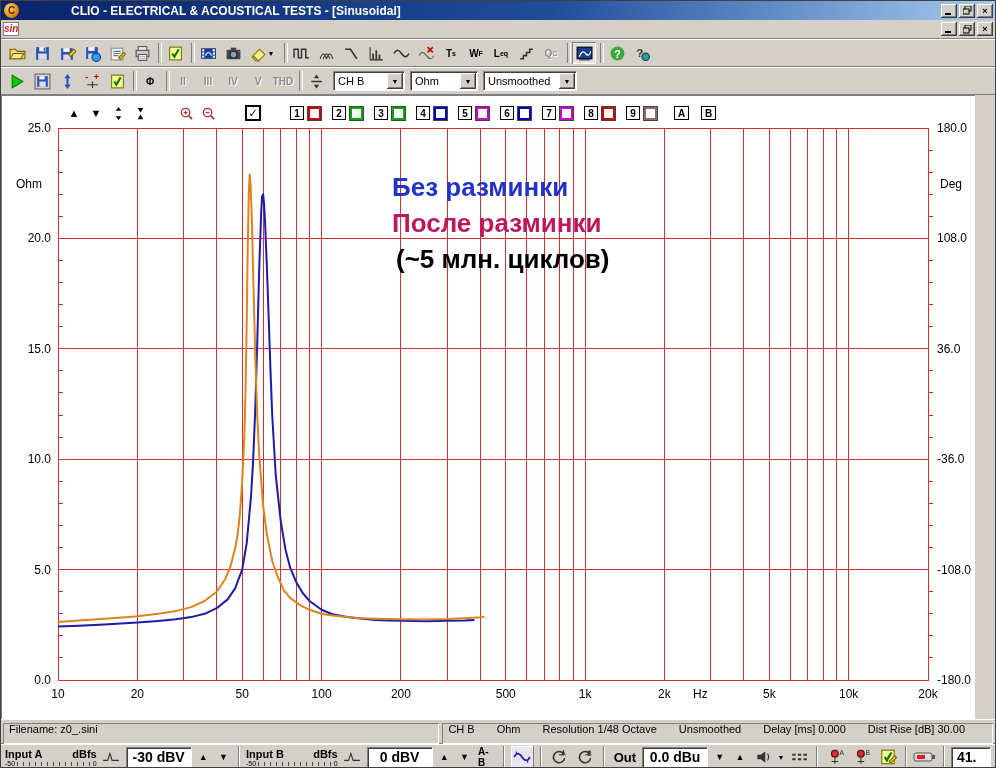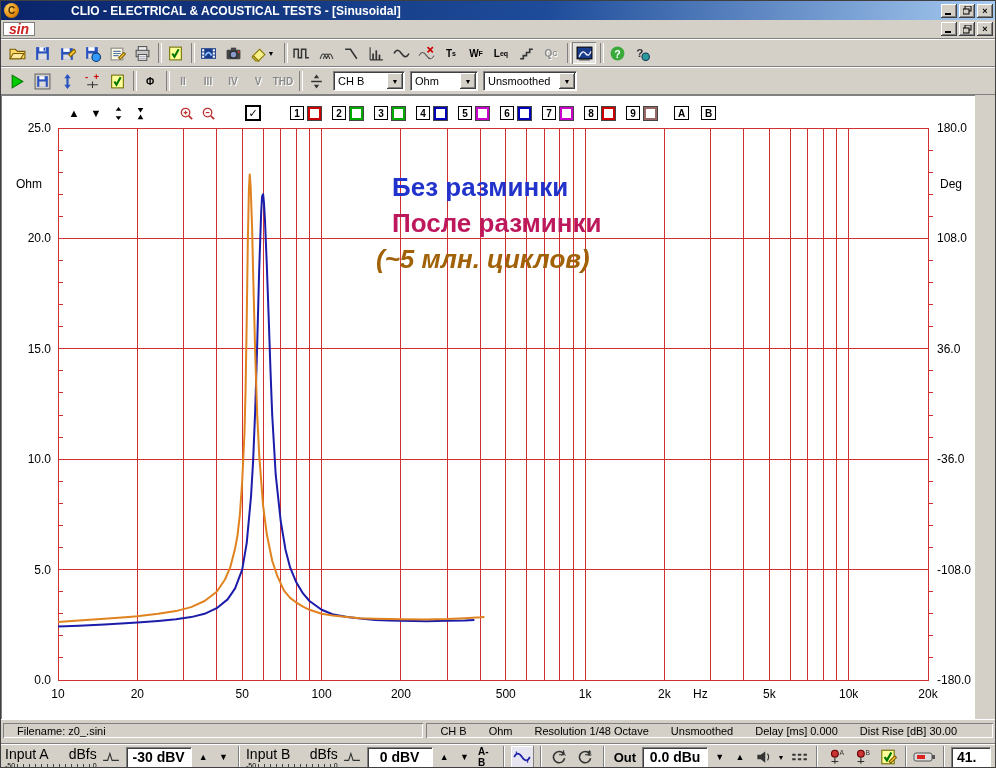--- a/index.html
+++ b/index.html
@@ -22,22 +22,22 @@
     box-shadow: inset -1px -1px 0 #404040, inset 1px 1px 0 #fff, inset -2px -2px 0 #808080;
     font-size:9px; font-weight:bold; color:#000;
   }
   .clio-logo{ width:15px; height:15px; border-radius:50%;
     background:radial-gradient(circle at 5px 5px,#ffd36b 0%,#e8920f 55%,#9c5a00 100%);
     display:flex;align-items:center;justify-content:center;color:#4a2b00;font-size:10px;font-weight:bold;}
   .menubar{
     height:19px; display:flex; align-items:center; gap:0; padding:0 2px;
     background:#d4d0c8; border-bottom:1px solid #808080;
   }
-  .mdi-icon{ width:32px; height:14px; background:#fff; border:1px solid #808080; margin-right:4px;
-    color:#cc2222; font-size:14px; font-style:italic; font-weight:bold; text-align:center; line-height:12px;}
+  .mdi-icon{ width:16px; height:14px; background:#fff; border:1px solid #808080; margin-right:4px;
+    color:#cc2222; font-size:10px; font-style:italic; font-weight:bold; text-align:center; line-height:12px;}
   .menu-item{ padding:2px 7px; }
   .menu-item u{ text-decoration:underline; }
   .menubar .winbtns{ margin-left:auto; }
   
   .toolbar{ height:28px; display:flex; align-items:center; padding:2px 4px; gap:1px;
     background:#d4d0c8; border-bottom:1px solid #808080; border-top:1px solid #fff; }
   .btn{
     width:24px; height:22px; display:flex; align-items:center; justify-content:center;
     background:#d4d0c8; position:relative; font-weight:bold; font-size:10px;
   }
@@ -67,28 +67,28 @@
     display:flex; align-items:center; justify-content:center; }
   .ovl{ display:flex; align-items:center; gap:4px; margin-right:5px;}
   .ovl .cchk{ width:13px; height:13px; background:#fff; outline:1px solid #444; }
   .abbtn{ width:15px; height:14px; border:1px solid #000; background:#fff; font-size:10px; font-weight:bold;
     display:flex; align-items:center; justify-content:center; margin-left:6px;}
   #chart-svg{ position:absolute; left:0; top:0; }
   .annot{ position:absolute; font-weight:bold; font-size:26px; letter-spacing:0; white-space:nowrap;
     font-family:"Liberation Sans","DejaVu Sans",sans-serif;margin-left:8px; }
   
   .statusbar{ height:24px; display:flex; gap:3px; padding:3px 2px; background:#d4d0c8; border-top:1px solid #fff;}
-  .spanel{ height:15px; box-shadow: inset 1px 1px 0 #808080, inset -1px -1px 0 #fff;
-    display:flex; align-items:center; padding:0 14px; font-size:11px; white-space:nowrap; }
+  .spanel{ height:21px; box-shadow: inset 1px 1px 0 #808080, inset -1px -1px 0 #fff;
+    display:flex; align-items:flex-start; padding:0 6px; font-size:11px; white-space:nowrap; }
   .spanel .sitem{ margin-right:22px; }
   
   .bottombar{ height:27px; display:flex; align-items:center; padding:1px 4px; gap:3px;
     background:#d4d0c8; border-top:1px solid #808080; box-shadow: inset 0 1px 0 #fff; }
   .inblock{ display:flex; flex-direction:column; justify-content:center; width:96px; height:24px;}
-  .inblock .l1{ display:flex; font-weight:normal; font-size:14px; }
+  .inblock .l1{ display:flex; font-weight:bold; font-size:11px; }
   .inblock .l1 .nm{ flex:1; }
   .inblock .l2{ display:flex; align-items:center; font-size:7px; gap:2px;}
   .ruler{ flex:1; height:4px; background:repeating-linear-gradient(90deg,#444 0 1px,transparent 1px 6px); margin-top:2px;}
   .valbox{ height:21px; min-width:66px; background:#fff; border:1px solid;
     border-color:#808080 #fff #fff #808080; box-shadow: inset 1px 1px 0 #404040;
     display:flex; align-items:center; justify-content:center; font-weight:bold; font-size:14px; padding:0 5px; white-space:nowrap;}
   .arrbtn{ width:18px; text-align:center; font-size:9px; }
   .vsep{ width:2px; height:22px; border-left:1px solid #808080; border-right:1px solid #fff; margin:0 3px;}
   .bicon{ width:24px; height:22px; display:flex; align-items:center; justify-content:center; }
   .bicon svg{ width:18px; height:18px; }
@@ -567,21 +567,21 @@
       <text x="935" y="367.2" text-anchor="start" font-size="12" fill="#000">-36.0</text>
       <text x="935" y="477.6" text-anchor="start" font-size="12" fill="#000">-108.0</text>
       <text x="935" y="588" text-anchor="start" font-size="12" fill="#000">-180.0</text>
       <text x="938" y="92" font-size="12" fill="#000">Deg</text>
       <polyline points="56.0,530.6 76.9,529.7 102.4,528.4 123.3,527.3 135.3,526.6 156.2,525.0 173.9,523.3 189.1,521.1 202.6,517.8 214.7,512.2 225.6,503.4 233.1,492.4 240.2,473.6 244.7,447.1 249.0,400.7 251.1,365.4 253.2,314.6 255.2,248.4 257.2,173.3 259.2,115.9 260.1,100.4 261.1,98.2 262.0,107.1 263.0,124.7 264.8,168.9 266.7,221.9 268.5,274.9 270.2,319.0 273.7,378.7 278.7,425.0 283.5,453.7 288.1,471.4 294.0,485.7 301.0,497.4 307.5,505.0 319.6,513.8 330.5,518.2 345.1,520.9 358.1,522.6 373.4,523.9 386.8,524.4 398.9,524.8 424.4,525.3 445.3,524.8 462.9,524.4 472.4,523.9" fill="none" stroke="#1c1caa" stroke-width="2" stroke-linejoin="round"></polyline>
       <polyline points="56.0,525.9 76.9,524.6 102.4,522.8 123.3,521.3 135.3,520.2 156.2,517.8 173.9,515.1 189.1,511.1 202.6,505.0 214.7,495.7 223.0,483.5 228.2,471.4 233.1,452.6 235.5,439.4 237.9,418.4 240.2,385.3 242.5,336.7 243.6,292.5 244.7,226.3 245.8,146.8 246.9,93.8 247.7,78.4 248.6,89.4 250.1,131.4 251.1,175.5 253.2,257.2 255.2,319.0 257.2,358.8 261.1,409.6 264.8,438.3 270.2,464.8 275.4,480.2 282.0,494.6 288.1,501.9 294.0,506.3 301.0,510.7 307.5,513.8 319.6,517.8 330.5,519.5 345.1,521.1 358.1,522.2 373.4,522.8 386.8,523.1 398.9,523.3 424.4,523.5 445.3,523.1 462.9,522.2 478.2,521.3 482.4,520.9" fill="none" stroke="#e0821e" stroke-width="2" stroke-linejoin="round"></polyline>
     </svg>
   <div id="annots">
       <div class="annot" style="left: 382px; top: 76px; color: rgb(34, 51, 204);">Без разминки</div>
       <div class="annot" style="left: 382px; top: 112px; color: #be185d;">После разминки</div>
-      <div class="annot" style="left: 366px; top: 148px; color: #a16207; font-style: italic;">(~5 млн. циклов)</div>
+      <div class="annot" style="left: 386px; top: 148px; color: #000000;">(~5 млн. циклов)</div>
     </div>
 </div>
 
 <div class="statusbar">
   <div class="spanel" style="width:455px;">
     <span>Filename: z0_.sini</span>
   </div>
   <div class="spanel" style="flex:1;" id="status-items">
       <span class="sitem">CH B</span>
       <span class="sitem">Ohm</span>

